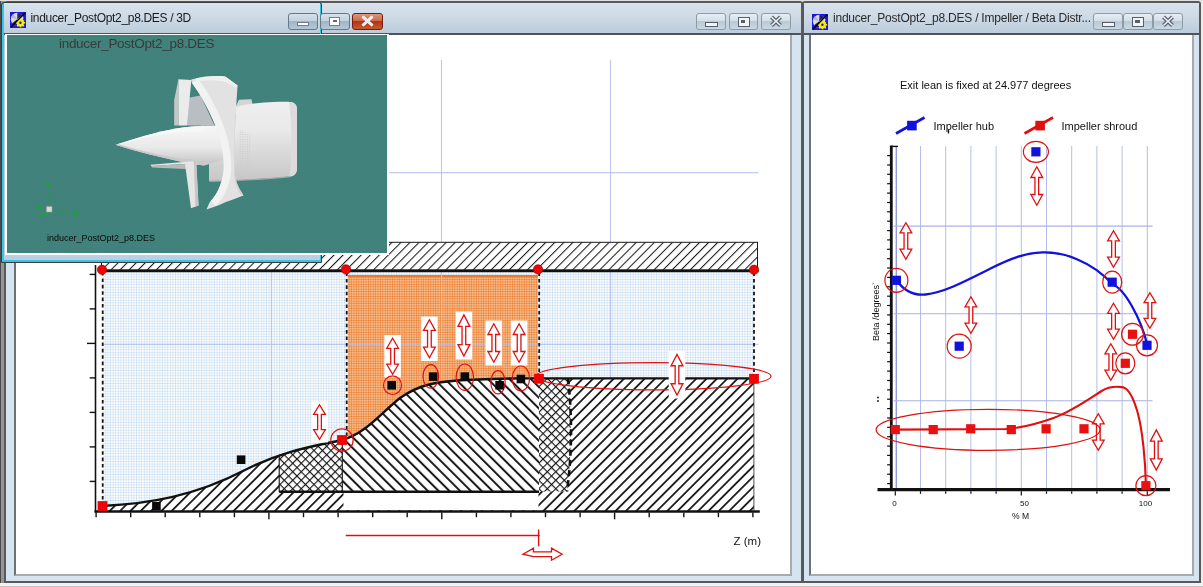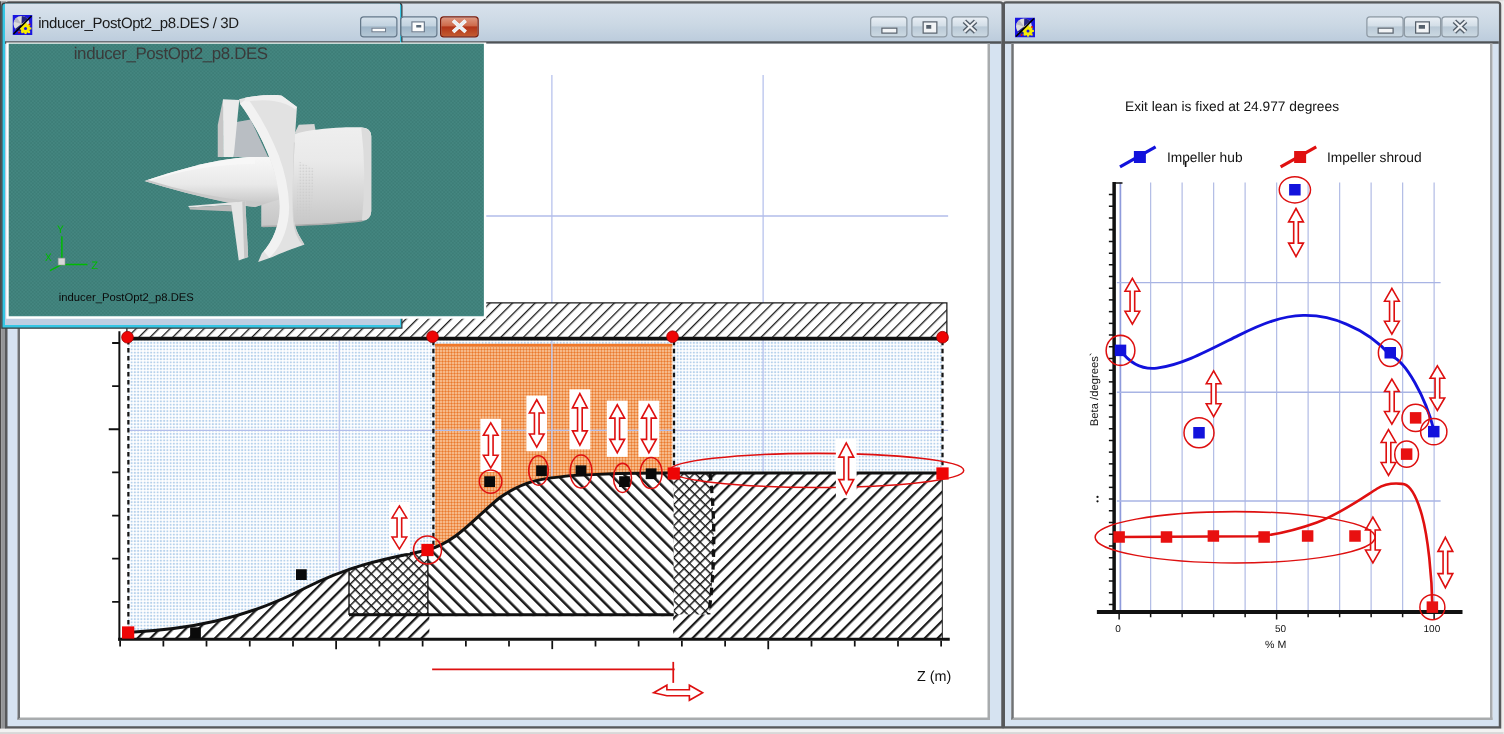--- a/index.html
+++ b/index.html
@@ -62,20 +62,21 @@
           <rect x="7" y="7.2" width="1.7" height="1.7"></rect>
           <rect x="12.4" y="7.2" width="1.7" height="1.7"></rect>
           <rect x="7" y="12.8" width="1.7" height="1.7"></rect>
           <rect x="12.4" y="12.8" width="1.7" height="1.7"></rect>
         </g>
         <circle cx="10.4" cy="10.8" r="1.2" fill="#1A16E0"></circle>
         <path d="M0.8,15.2 L15.2,0.8" stroke="#000" stroke-width="1.3"></path>
         <rect x="13" y="6.9" width="1.3" height="1.3" fill="#E00000"></rect>
         <rect x="4.6" y="13.4" width="1.3" height="1.3" fill="#E00000"></rect>
       </svg></div>
+    <div class="titletext" style="left:29.5px;width:261px;overflow:hidden;font-size:12px;letter-spacing:-0.22px;">inducer_PostOpt2_p8.DES / Impeller / Beta Distr...</div>
     <div class="btn btn-i" style="left:289.5px;">
       <div class="abs" style="left:7.5px;top:7.6px;width:13px;height:5.4px;background:#F2F4F6;border:1px solid #55606C;box-sizing:border-box;"></div>
     </div>
     <div class="btn btn-i" style="left:319.5px;">
       <div class="abs" style="left:8px;top:2.8px;width:12px;height:9.8px;background:#F2F4F6;border:1.6px solid #55606C;box-sizing:border-box;">
         <div class="abs" style="left:2.2px;top:2px;width:4.4px;height:2.6px;background:#55606C;"></div>
       </div>
     </div>
     <div class="btn btn-i" style="left:349.5px;">
       <svg width="28" height="15" style="position:absolute;left:0;top:0;">

